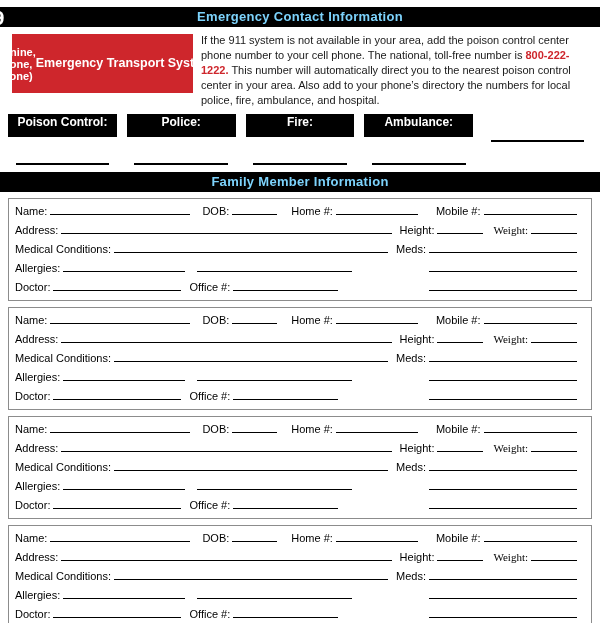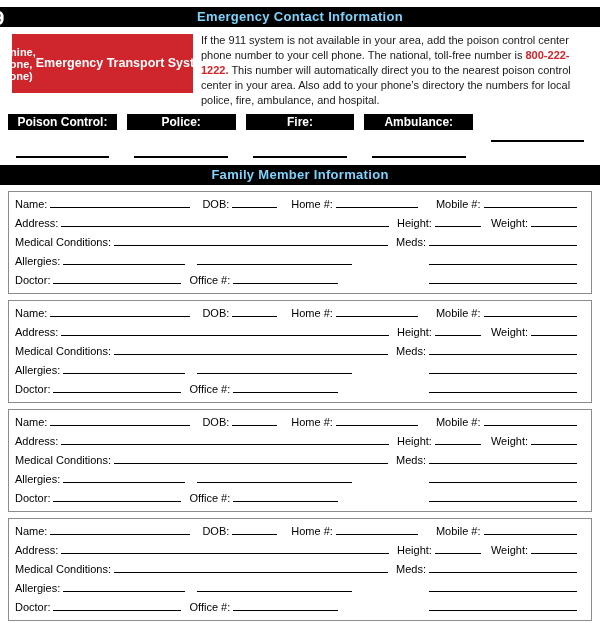--- a/index.html
+++ b/index.html
@@ -29,38 +29,38 @@
   .red-box .sub { font-size:12.5px; font-weight:bold; line-height:15px; white-space:nowrap; }
   .instructions {
     margin:2px 0 0 8px; width:393px; font-size:11px; line-height:15px; color:#1a1a1a;
   }
   .instructions .phone { color:var(--accent-red); font-weight:bold; }
   
   .contacts-row { display:flex; gap:10px; margin:6px 8px 0 8px; }
   .ccol { flex:1 1 0; }
   .cbar {
     background:var(--bar-black); color:#fff; font-weight:bold; font-size:12px;
-    height:16px; line-height:17px; text-align:center; white-space:nowrap;
+    height:23px; line-height:17px; text-align:center; white-space:nowrap;
   }
   .cline { margin:26px auto 0 auto; width:86%; height:0; border-bottom:2px solid #000; }
   
   .family-bar { margin-top:7px; }
   #members { margin-top:6px; }
   .mbox {
     margin:0 8px 6px 8px; height:103px; border:1px solid #8c8c8c;
     padding:5px 14px 0 6px; background:#fff;
   }
   .frow { display:flex; align-items:baseline; height:19px; font-size:11px; }
   .lbl { white-space:nowrap; padding-right:3px; color:#000; }
   .ln { display:inline-block; height:11px; border-bottom:1.5px solid #000; flex:0 0 auto; }
   .grow { flex:1 1 auto; }
   .w45  { width:45px; }  .w46  { width:46px; }  .w82  { width:82px; }
   .w105 { width:105px; } .w122 { width:122px; } .w128 { width:128px; }
   .w140 { width:140px; } .w148 { width:148px; } .w155 { width:155px; }
-  .ml8  { margin-left:8px; }  .ml10 { margin-left:10px; }
+  .ml8  { margin-left:8px; }  .ml10 { margin-left:10px;font-family:Liberation Serif, serif; }
   .ml12 { margin-left:12px; } .ml14 { margin-left:14px; } .ml18 { margin-left:18px; }
   .mlauto { margin-left:auto; }
 </style>
 </head>
 <body>
 
 <div>
 
   <div class="bar first">
     <span>Emergency Contact Information</span>

